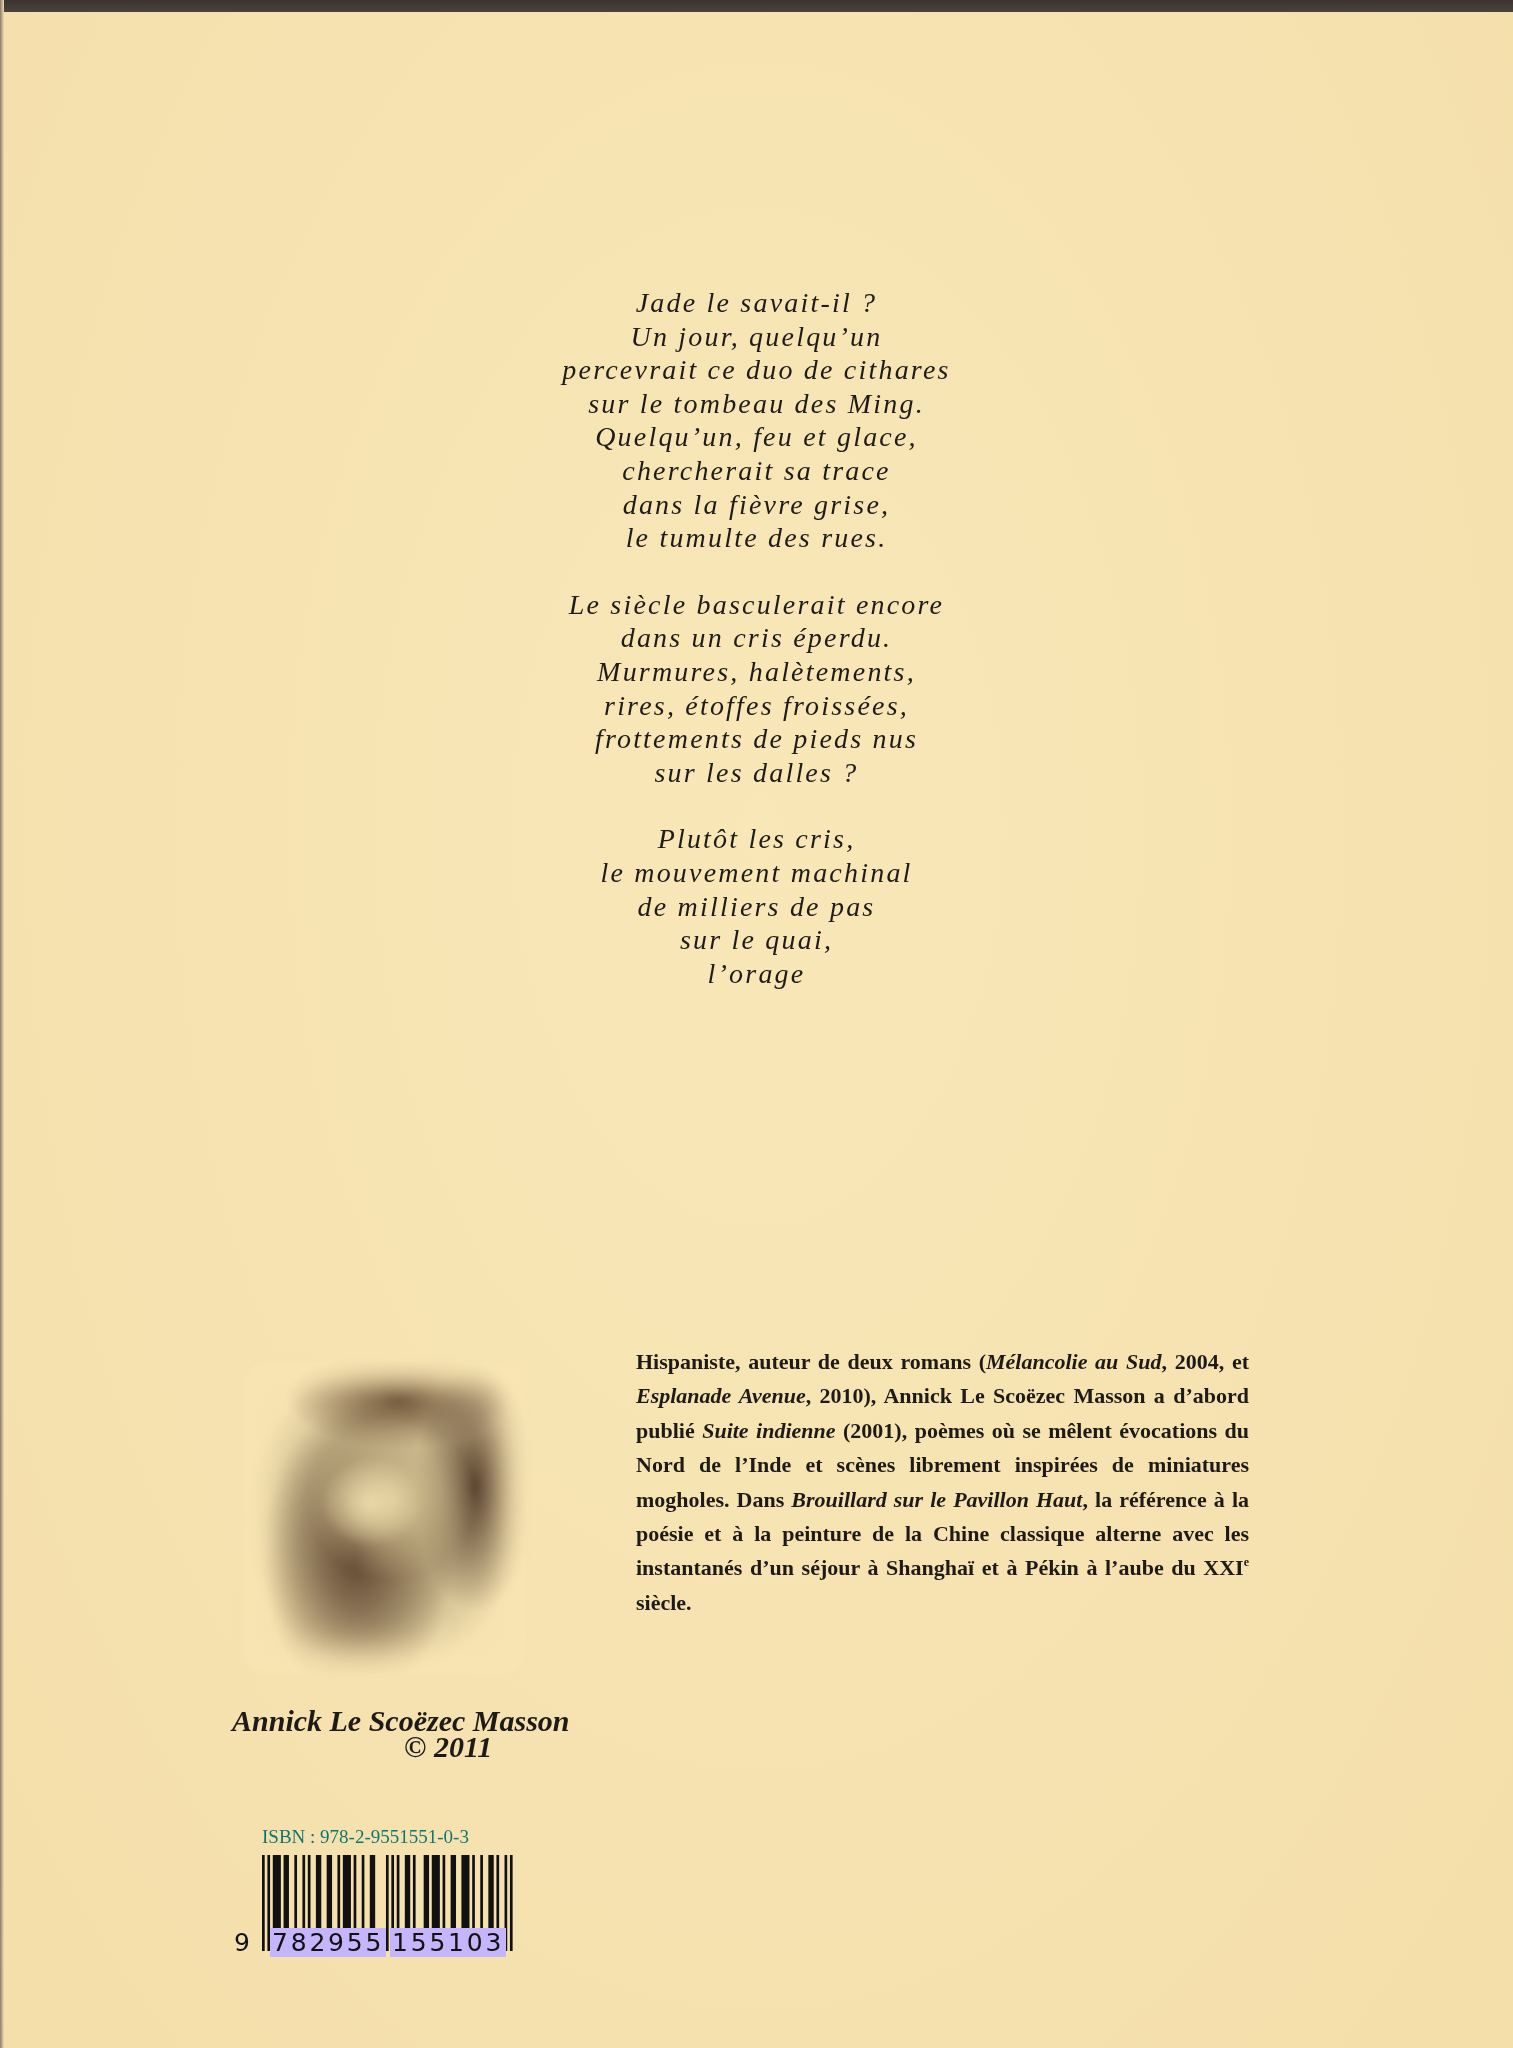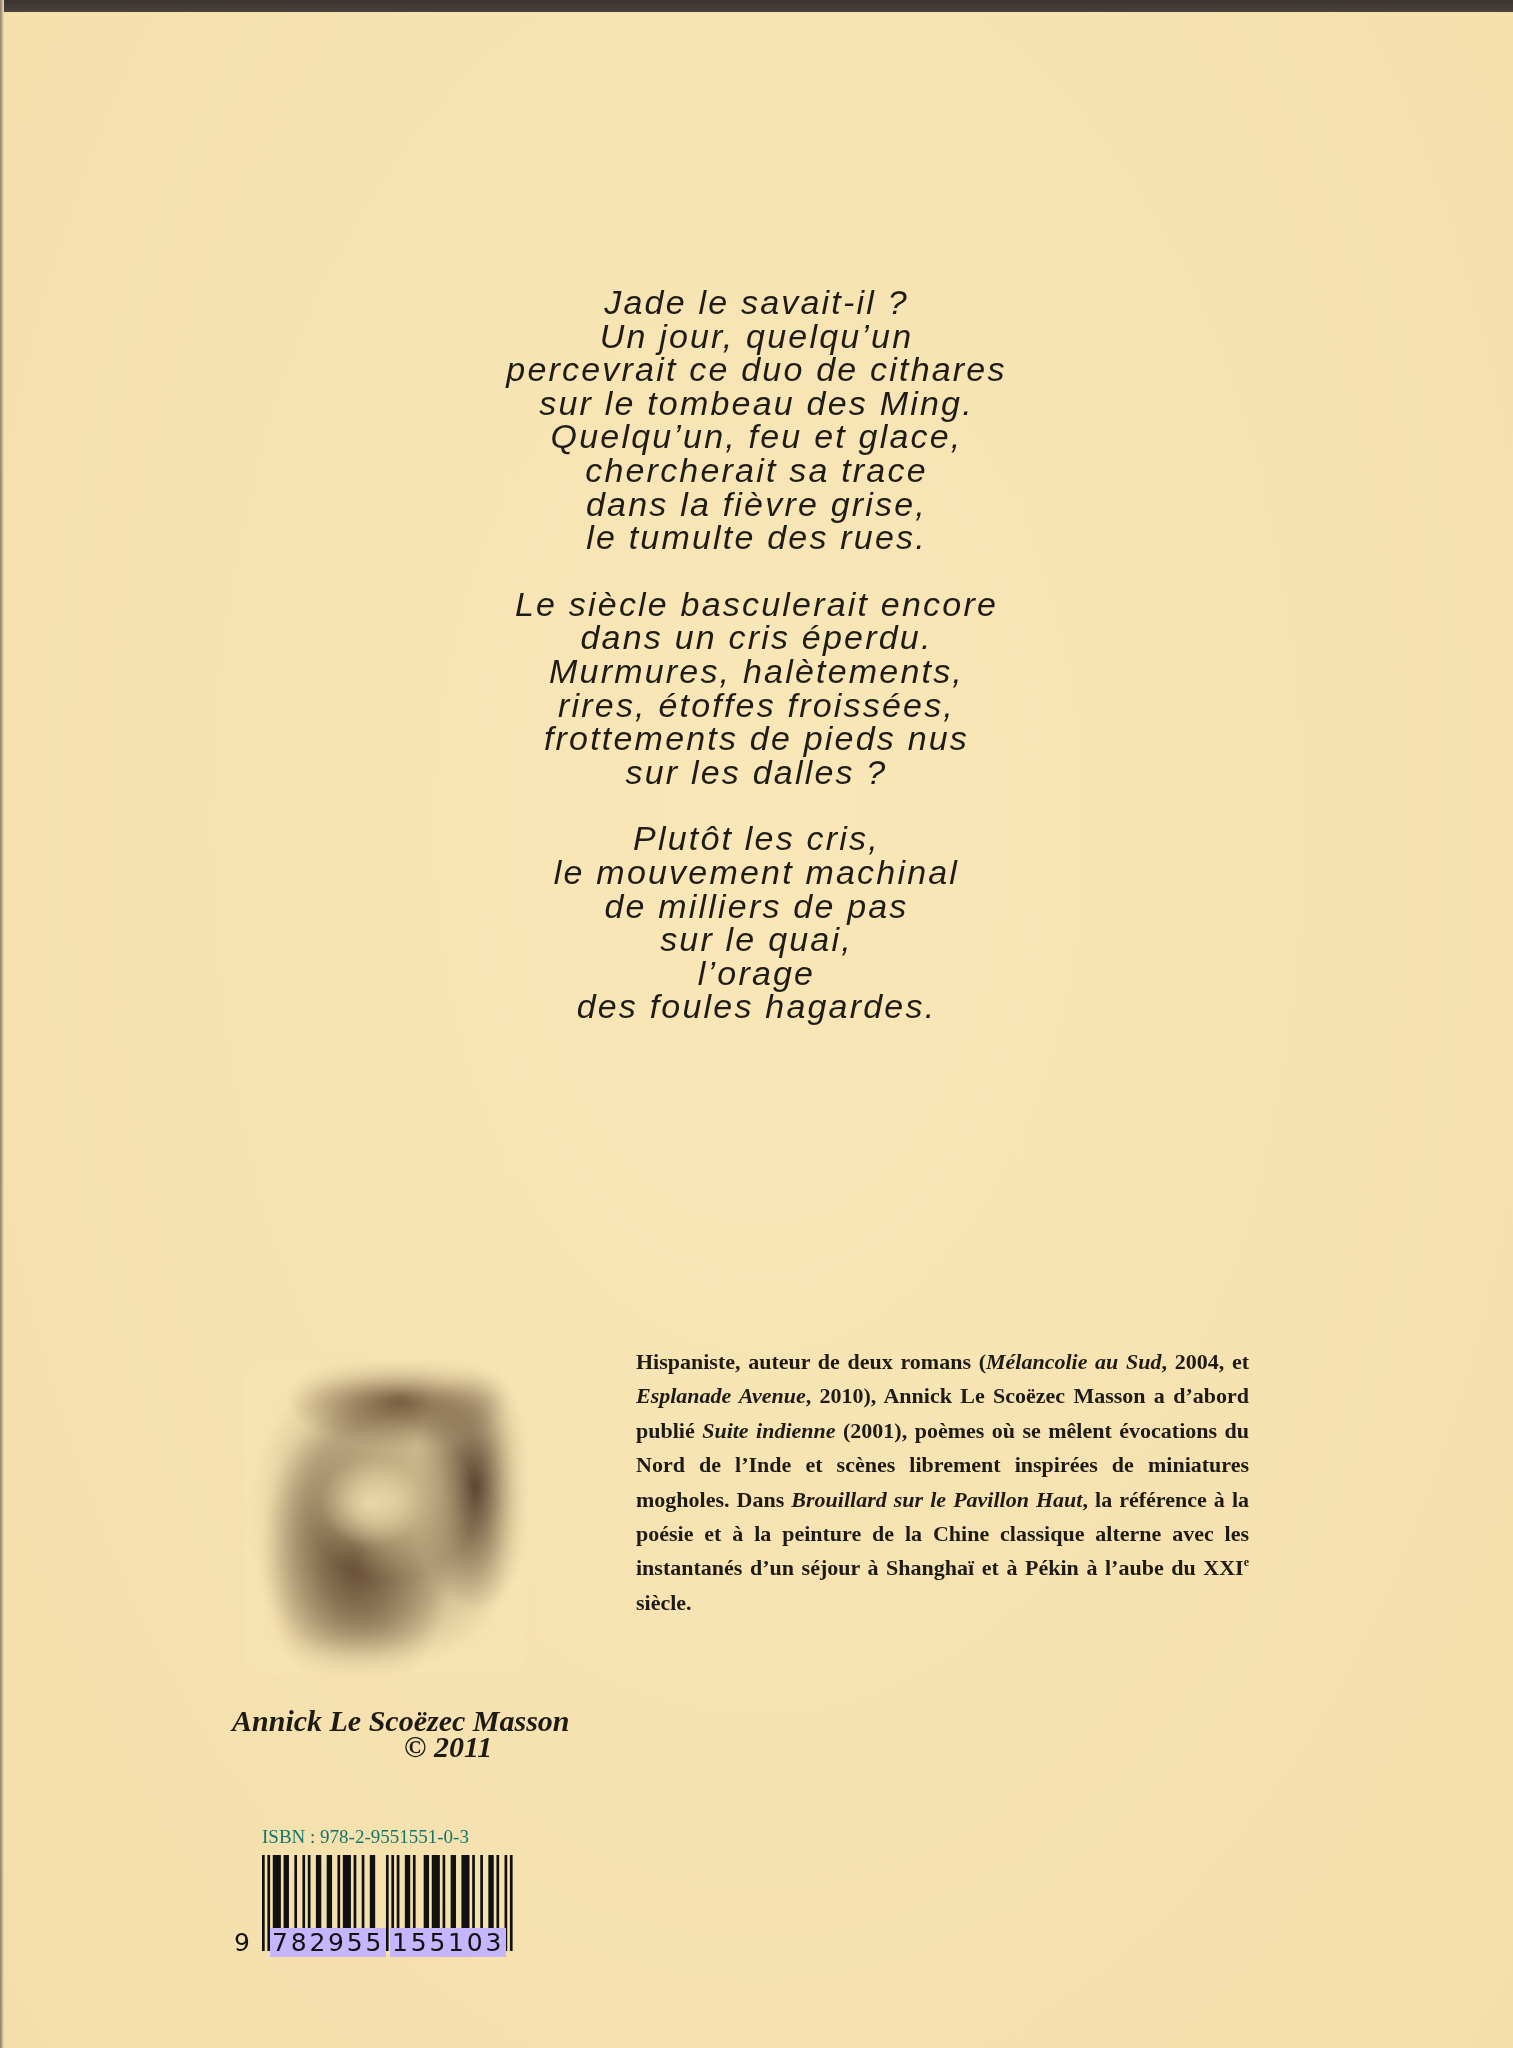--- a/index.html
+++ b/index.html
@@ -17,23 +17,23 @@
     position: absolute; left: 0; top: 0; width: 4px; height: 2048px;
     background: linear-gradient(90deg, #8a7c6a, #f1ddb0);
   }
   .cover {
     position: absolute; left: 4px; top: 12px; right: 0; bottom: 0;
     background: radial-gradient(ellipse at 50% 40%, #f9e7b8 0%, #f6e2b0 60%, #f4dfaa 100%);
   }
   .poem {
     position: absolute; left: 300px; top: 286px; width: 913px;
     text-align: center;
-    font-family: Liberation Sans, sans-serif;
+    font-family: Liberation Serif, serif;
     font-style: italic;
-    font-size: 34px;
+    font-size: 28px;
     letter-spacing: 2.2px;
     line-height: 33.6px;
     color: #1f1c18;
   }
   .stanza { margin-bottom: 33px; }
   .stanza:last-child { margin-bottom: 0; }
   .verse { display: block; white-space: nowrap; }
 
   .photo {
     position: absolute; left: 244px; top: 1362px; width: 282px; height: 312px;
@@ -112,21 +112,20 @@
     <span class="verse">rires, étoffes froissées,</span>
     <span class="verse">frottements de pieds nus</span>
     <span class="verse">sur les dalles ?</span>
   </div>
   <div class="stanza">
     <span class="verse">Plutôt les cris,</span>
     <span class="verse">le mouvement machinal</span>
     <span class="verse">de milliers de pas</span>
     <span class="verse">sur le quai,</span>
     <span class="verse">l’orage</span>
-    <span class="verse">des foules hagardes.</span>
   </div>
 </div>
 
 <div class="photo" title="Sepia portrait of Annick Le Scoëzec Masson"></div>
 
 <div class="photo-caption">
   <span class="name">Annick Le Scoëzec Masson</span>
   <span class="copy">© 2011</span>
 </div>
 

